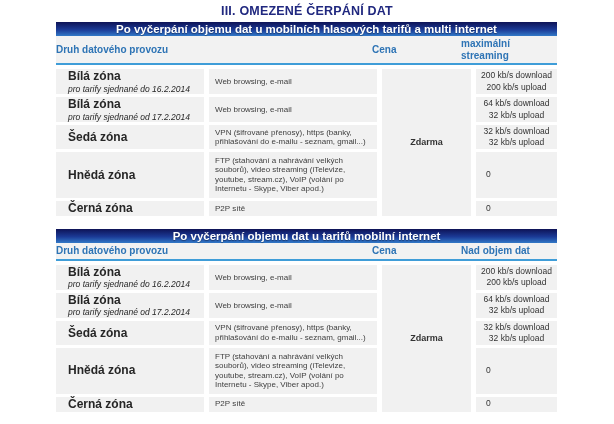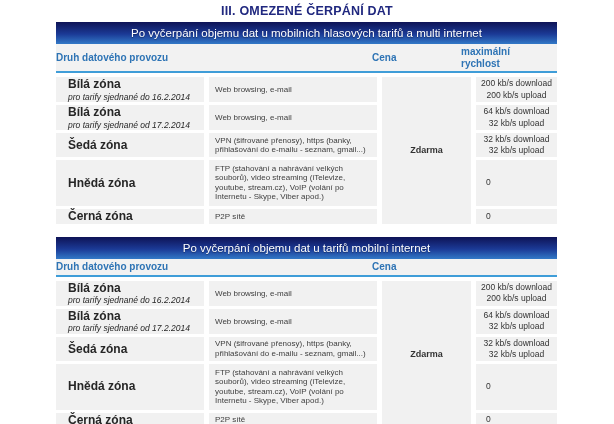--- a/index.html
+++ b/index.html
@@ -22,23 +22,23 @@
   .page-title{
     text-align:center;
     font-size:12.5px;font-weight:bold;
     color:var(--title-navy);
     padding-top:4px;
     letter-spacing:.2px;
   }
   .doc{width:501px;margin:4px 0 0 56px;}
   .tbl{margin-bottom:13px;}
   .tbl-banner{
-    height:22px;
+    height:14px;
     background:linear-gradient(180deg,var(--grad-top) 0%,var(--grad-mid) 55%,var(--grad-bottom) 100%);
-    color:#ffffff;font-weight:normal;font-size:11.5px;
+    color:#ffffff;font-weight:bold;font-size:11.5px;
     display:flex;align-items:center;justify-content:center;
     text-shadow:0 1px 1px rgba(0,0,0,.35);
   }
   .colhead{
     display:grid;
     grid-template-columns:148px 168px 89px 81px;
     column-gap:0;
     background:#f2f2f2;
     border-bottom:2px solid var(--rule-blue);
     align-items:center;
@@ -87,21 +87,21 @@
 
 <div class="page-title">III. OMEZENÉ ČERPÁNÍ DAT</div>
 
 <div class="doc">
 
   <div class="tbl">
     <div class="tbl-banner">Po vyčerpání objemu dat u mobilních hlasových tarifů a multi internet</div>
     <div class="colhead tall">
       <div class="span2">Druh datového provozu</div>
       <div>Cena</div>
-      <div class="limit">maximální rychlost</div>
+      <div class="limit">maximální streaming</div>
     </div>
     <div class="grid">
 
       <div class="cell zone-cell">
         <div class="zone-name">Bílá zóna</div>
         <div class="zone-note">pro tarify sjednané do 16.2.2014</div>
       </div>
       <div class="cell traffic-cell">Web browsing, e-mail</div>
       <div class="cell price-cell">Zdarma</div>
       <div class="cell speed-cell">
@@ -150,20 +150,21 @@
       </div>
 
     </div>
   </div>
 
   <div class="tbl">
     <div class="tbl-banner">Po vyčerpání objemu dat u tarifů mobilní internet</div>
     <div class="colhead short">
       <div class="span2">Druh datového provozu</div>
       <div>Cena</div>
+      <div class="limit">Nad objem dat</div>
     </div>
     <div class="grid">
 
       <div class="cell zone-cell">
         <div class="zone-name">Bílá zóna</div>
         <div class="zone-note">pro tarify sjednané do 16.2.2014</div>
       </div>
       <div class="cell traffic-cell">Web browsing, e-mail</div>
       <div class="cell price-cell">Zdarma</div>
       <div class="cell speed-cell">

